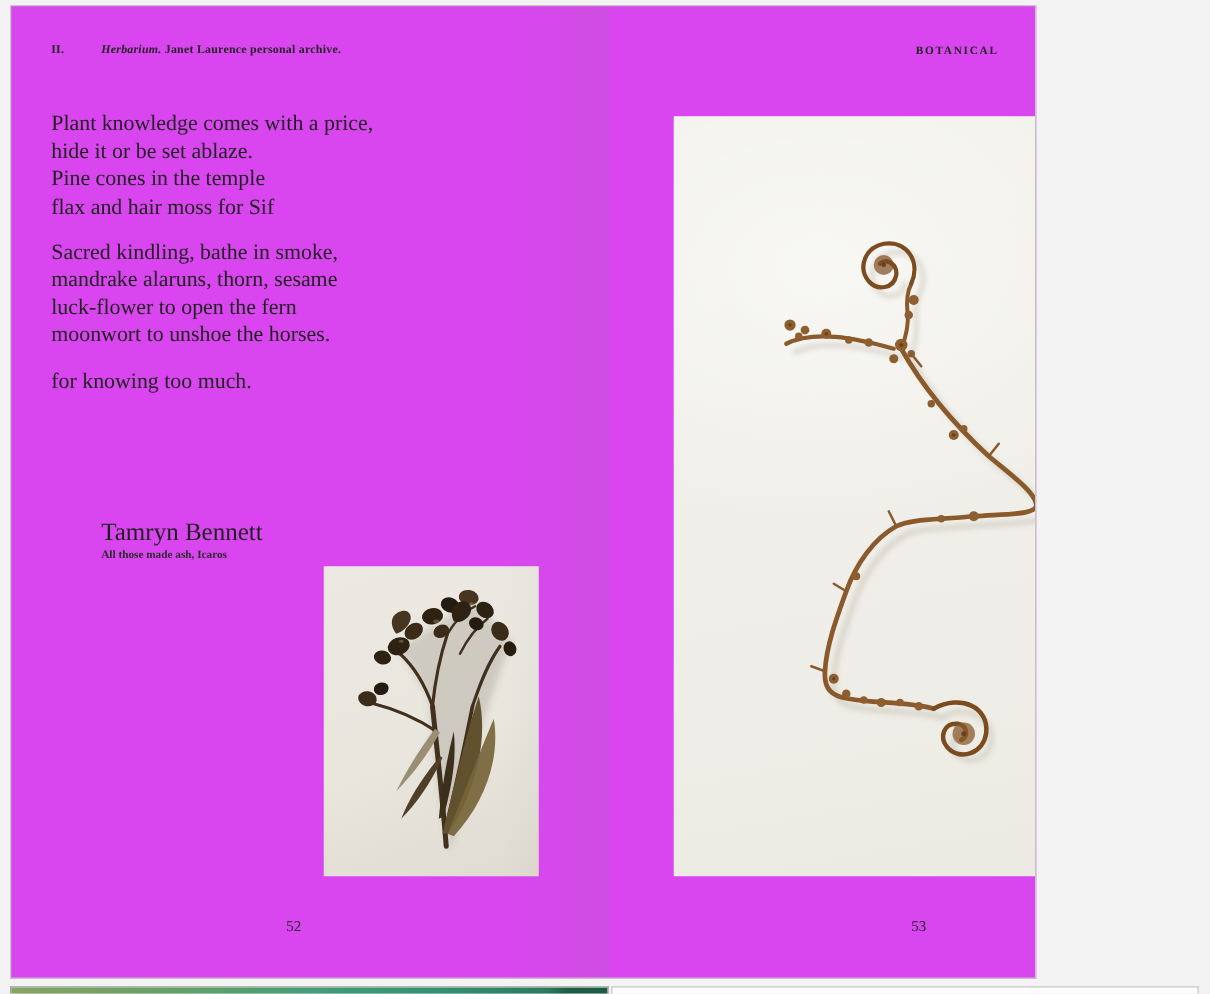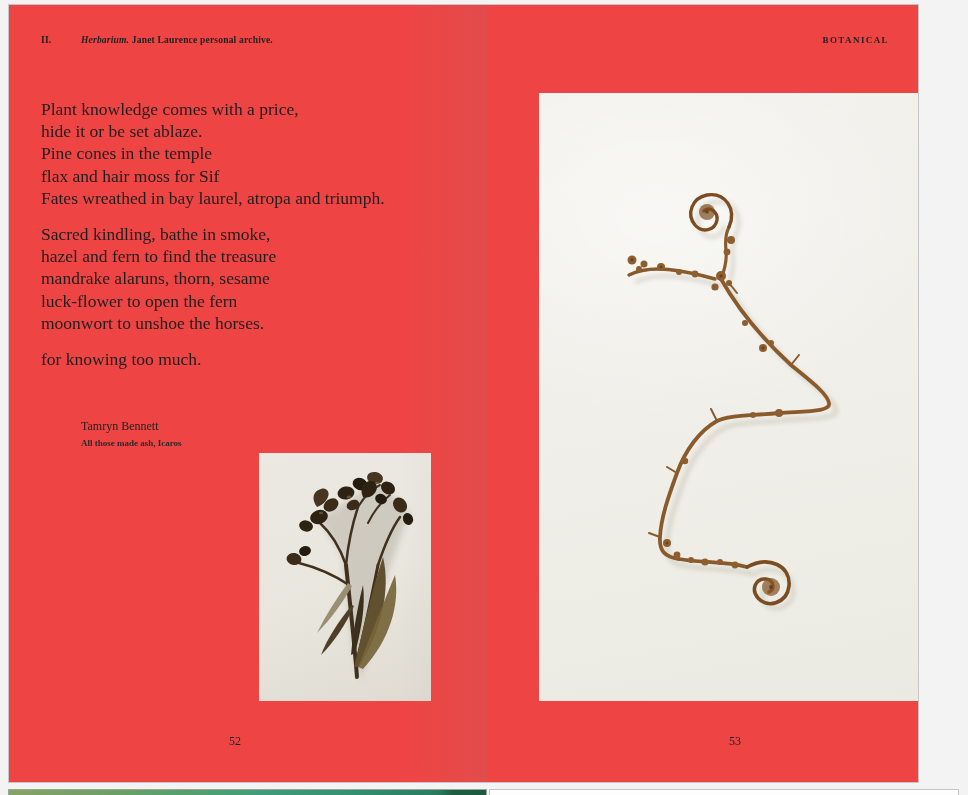--- a/index.html
+++ b/index.html
@@ -1,44 +1,44 @@
 <!DOCTYPE html>
 <html><head>
 <meta charset="utf-8">
 <style>
   * { margin:0; padding:0; box-sizing:border-box; }
   html,body { width:968px; height:795px; overflow:hidden; background:#f3f3f3; }
   body { font-family:"Liberation Serif", serif; color:#1f1f1f; position:relative; }
 
   .spread {
-    position:absolute; left:8px; top:4px; width:911px; height:779px;
-    background:#ef4444; border:1px solid #c6c6c6; overflow:hidden;
+    position:absolute; left:8px; top:4px; width:821px; height:779px;
+    background:#d946ef; border:1px solid #c6c6c6; overflow:hidden;
   }
   .gutter-shade {
     position:absolute; left:392px; top:0; width:87px; height:100%;
     background:linear-gradient(to right,
       rgba(130,130,130,0) 0%, rgba(130,130,130,0.05) 45%,
       rgba(130,130,130,0.09) 82%, rgba(130,130,130,0.13) 97%, rgba(130,130,130,0.04) 100%);
     pointer-events:none;
   }
 
   
   .header-left {
     position:absolute; left:32px; top:30px;
     font-size:9.5px; font-weight:bold; color:#222; letter-spacing:0.2px;
   }
   .header-left .roman { display:inline-block; width:40px; }
   .header-left i { font-style:italic; }
 
   .poem { position:absolute; left:32px; top:82px; width:420px;
           font-size:17.5px; line-height:22.2px; color:#1e1e1e; }
-  .stanza { margin-bottom:14px;margin-top:11px; }
+  .stanza { margin-bottom:14px; }
 
   .attribution { position:absolute; left:72px; top:412px; }
-  .attribution .author { font-size:12px; line-height:18px; color:#1e1e1e; }
+  .attribution .author { font-size:20px; line-height:18px; color:#1e1e1e; }
   .attribution .source { font-size:9px; font-weight:bold; margin-top:3px; color:#2a2a2a; }
 
   .photo { position:absolute; overflow:hidden; }
   .photo-left {
     left:250px; top:448px; width:172px; height:248px;
     background:linear-gradient(160deg,#ece9e2 0%, #e9e6de 55%, #dfdbd1 100%);
   }
   .photo-right {
     left:530px; top:88px; width:392px; height:608px;
     background:
@@ -82,25 +82,23 @@
       <span class="roman">II.</span><i>Herbarium.</i>
       <span>Janet Laurence personal archive.</span>
     </div>
 
     <div class="poem">
       <div class="stanza">
         <div>Plant knowledge comes with a price,</div>
         <div>hide it or be set ablaze.</div>
         <div>Pine cones in the temple</div>
         <div>flax and hair moss for Sif</div>
-        <div>Fates wreathed in bay laurel, atropa and triumph.</div>
       </div>
       <div class="stanza">
         <div>Sacred kindling, bathe in smoke,</div>
-        <div>hazel and fern to find the treasure</div>
         <div>mandrake alaruns, thorn, sesame</div>
         <div>luck-flower to open the fern</div>
         <div>moonwort to unshoe the horses.</div>
       </div>
       <div class="stanza">
         <div>for knowing too much.</div>
       </div>
     </div>
 
     <div class="attribution">

